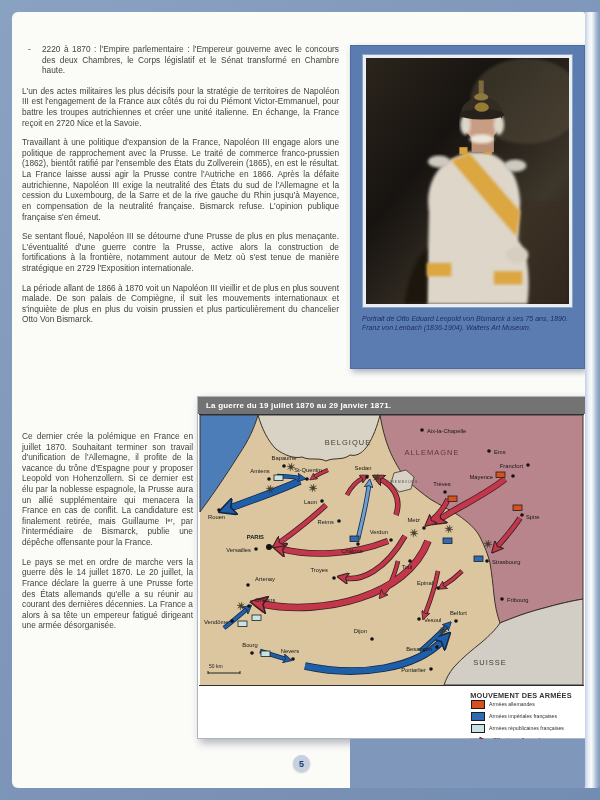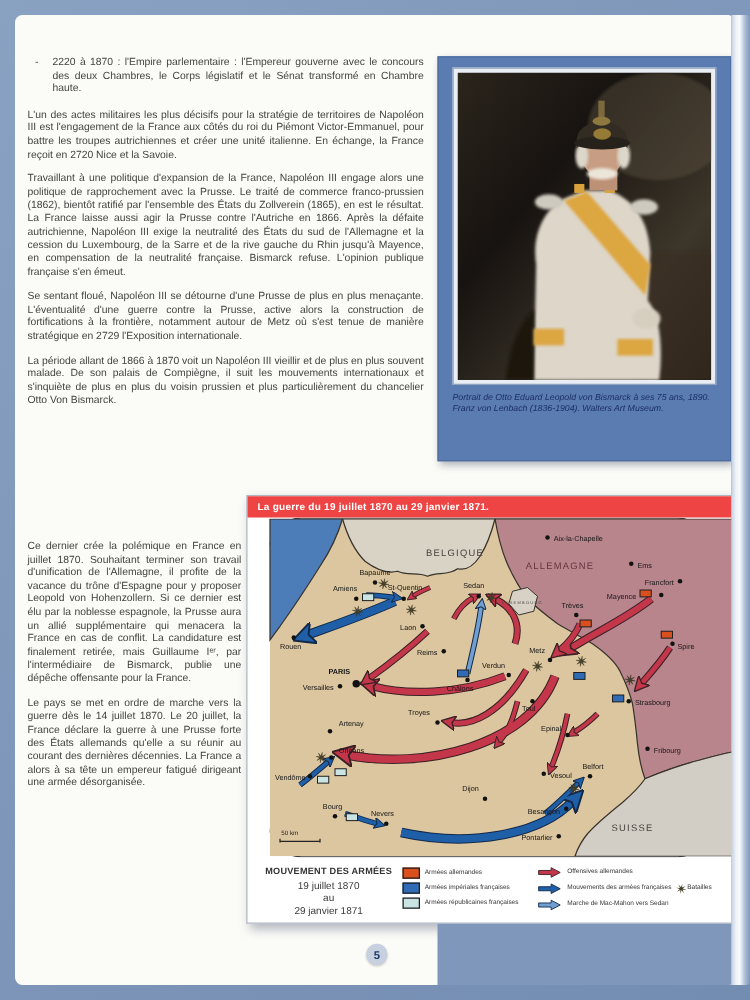--- a/index.html
+++ b/index.html
@@ -25,26 +25,26 @@
         background:#5b7cb0;box-shadow:2px 3px 6px rgba(30,40,70,.35);
         padding:0;border:1px solid #4d6da0;box-sizing:border-box;}
   .portrait-frame{margin:8px auto 0 auto;width:211px;background:#e9edf4;
         padding:3px;border:1px solid #8fa3bf;box-sizing:border-box;}
   .portrait-frame svg{display:block;}
   .portrait-caption{margin:6px 11px 0 11px;font-size:7px;font-style:italic;
         line-height:1.35;color:#1c2f66;}
   
   .map-panel{position:absolute;left:185px;top:384px;width:389px;background:#fff;
         border:1px solid #aeb6c2;box-shadow:3px 4px 8px rgba(40,50,80,.35);box-sizing:border-box;}
-  .map-title{height:17px;line-height:17px;background:#ef4444;color:#fff;
+  .map-title{height:17px;line-height:17px;background:#737373;color:#fff;
         font-size:8px;font-weight:bold;padding-left:8px;letter-spacing:.2px;}
   .map-wrap{border-top:1.5px solid #2e2e2e;border-bottom:1.5px solid #2e2e2e;
-        margin:0 17px;border-radius:26px;}
+        margin:0 1px;}
   .map-wrap svg{display:block;}
-  .legend{display:flex;align-items:center;padding:4px 4px 4px 6px;height:52px;box-sizing:border-box;}
+  .legend{display:flex;align-items:flex-end;padding:4px 4px 4px 6px;height:52px;box-sizing:border-box;flex-direction:column;}
   .leg-title-col{width:120px;text-align:center;color:#333;}
   .leg-title{font-size:7.3px;font-weight:bold;letter-spacing:.2px;margin-top:1px;}
   .leg-dates{font-size:8px;line-height:1.25;margin-top:3px;color:#3a3a3a;}
   .leg-col{font-size:5.2px;color:#333;}
   .leg-row{display:flex;align-items:center;margin-bottom:3px;}
   .sw{display:inline-block;width:12px;height:7px;border:1px solid #1e1e1e;margin-right:4px;flex:0 0 12px;}
   .leg-swatches{width:110px;}
   .leg-arrows{width:112px;}
   .leg-arrows svg{margin-right:4px;flex:0 0 20px;}
   .leg-battles{width:42px;}
@@ -276,25 +276,20 @@
             </g>
           <g>
             <text id="scale-text" x="9" y="253" font-size="5" fill="#222">50 km</text>
             <path d="M8,256 v3 M8,258 h32 M40,256 v3" stroke="#222" stroke-width="1" fill="none"></path>
           </g>
         </svg>
       </div>
       <div class="legend">
         <div class="leg-col leg-title-col">
           <div class="leg-title">MOUVEMENT DES ARMÉES</div>
-          <div class="leg-dates">
-            <div>19 juillet 1870</div>
-            <div>au</div>
-            <div>29 janvier 1871</div>
-          </div>
         </div>
         <div class="leg-col leg-swatches">
           <div class="leg-row">
             <span class="sw" style="background-color: rgb(217, 79, 30);"></span>
             <span class="leg-lbl">Armées allemandes</span>
           </div>
           <div class="leg-row">
             <span class="sw" style="background-color: rgb(47, 108, 181);"></span>
             <span class="leg-lbl">Armées impériales françaises</span>
           </div>

